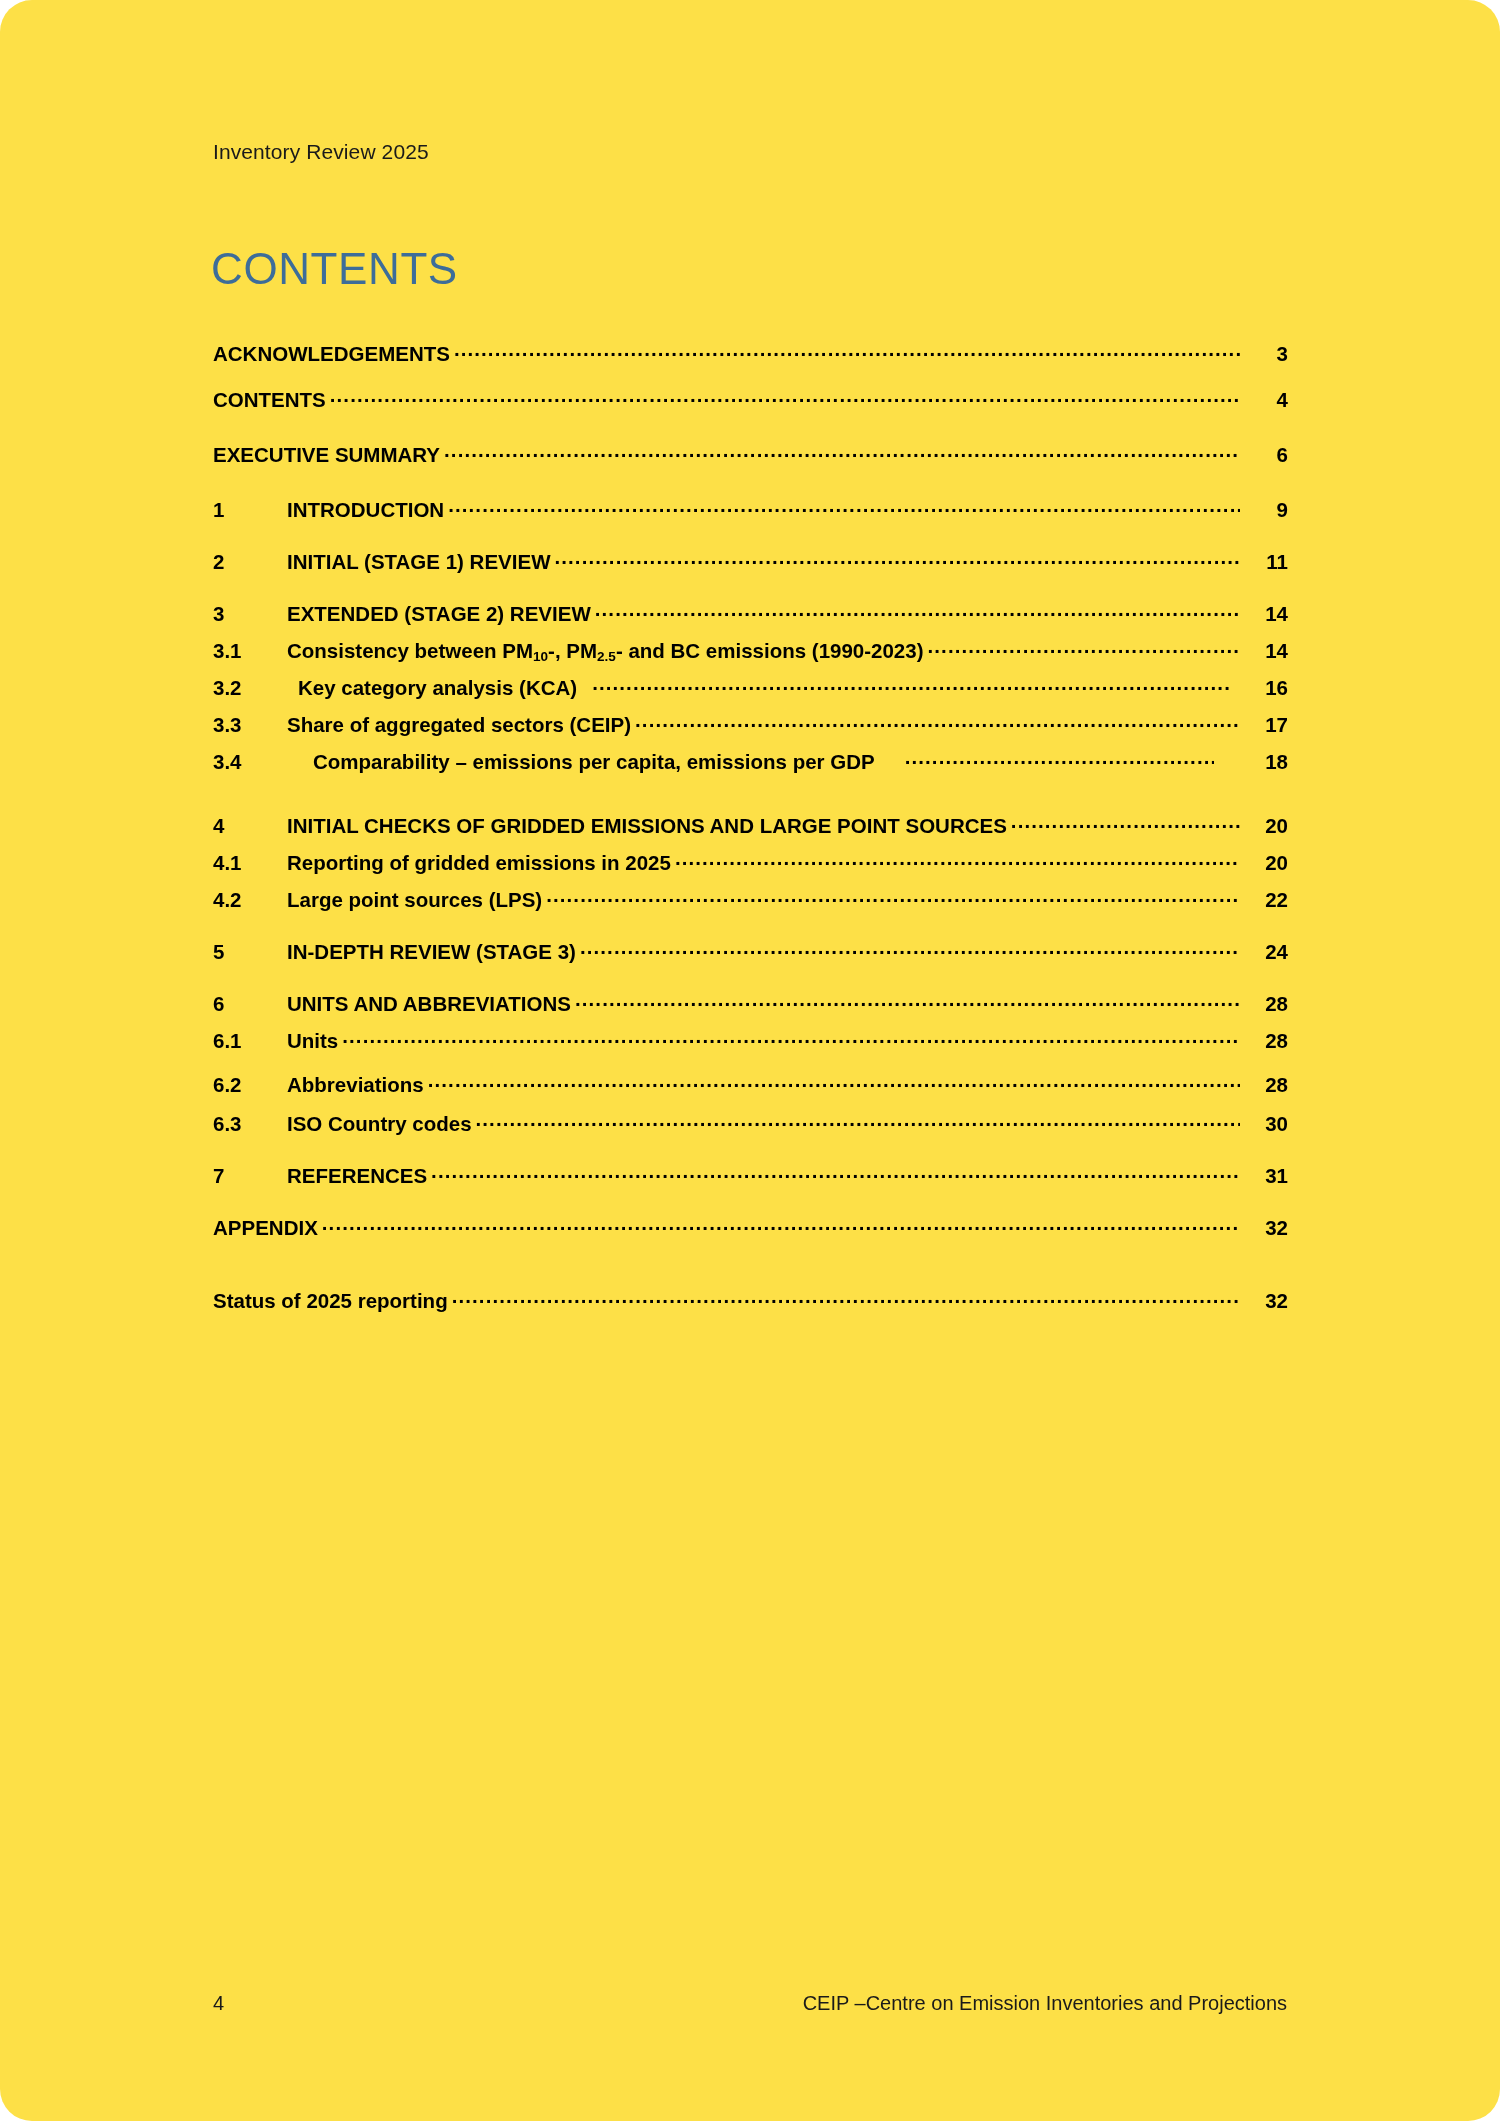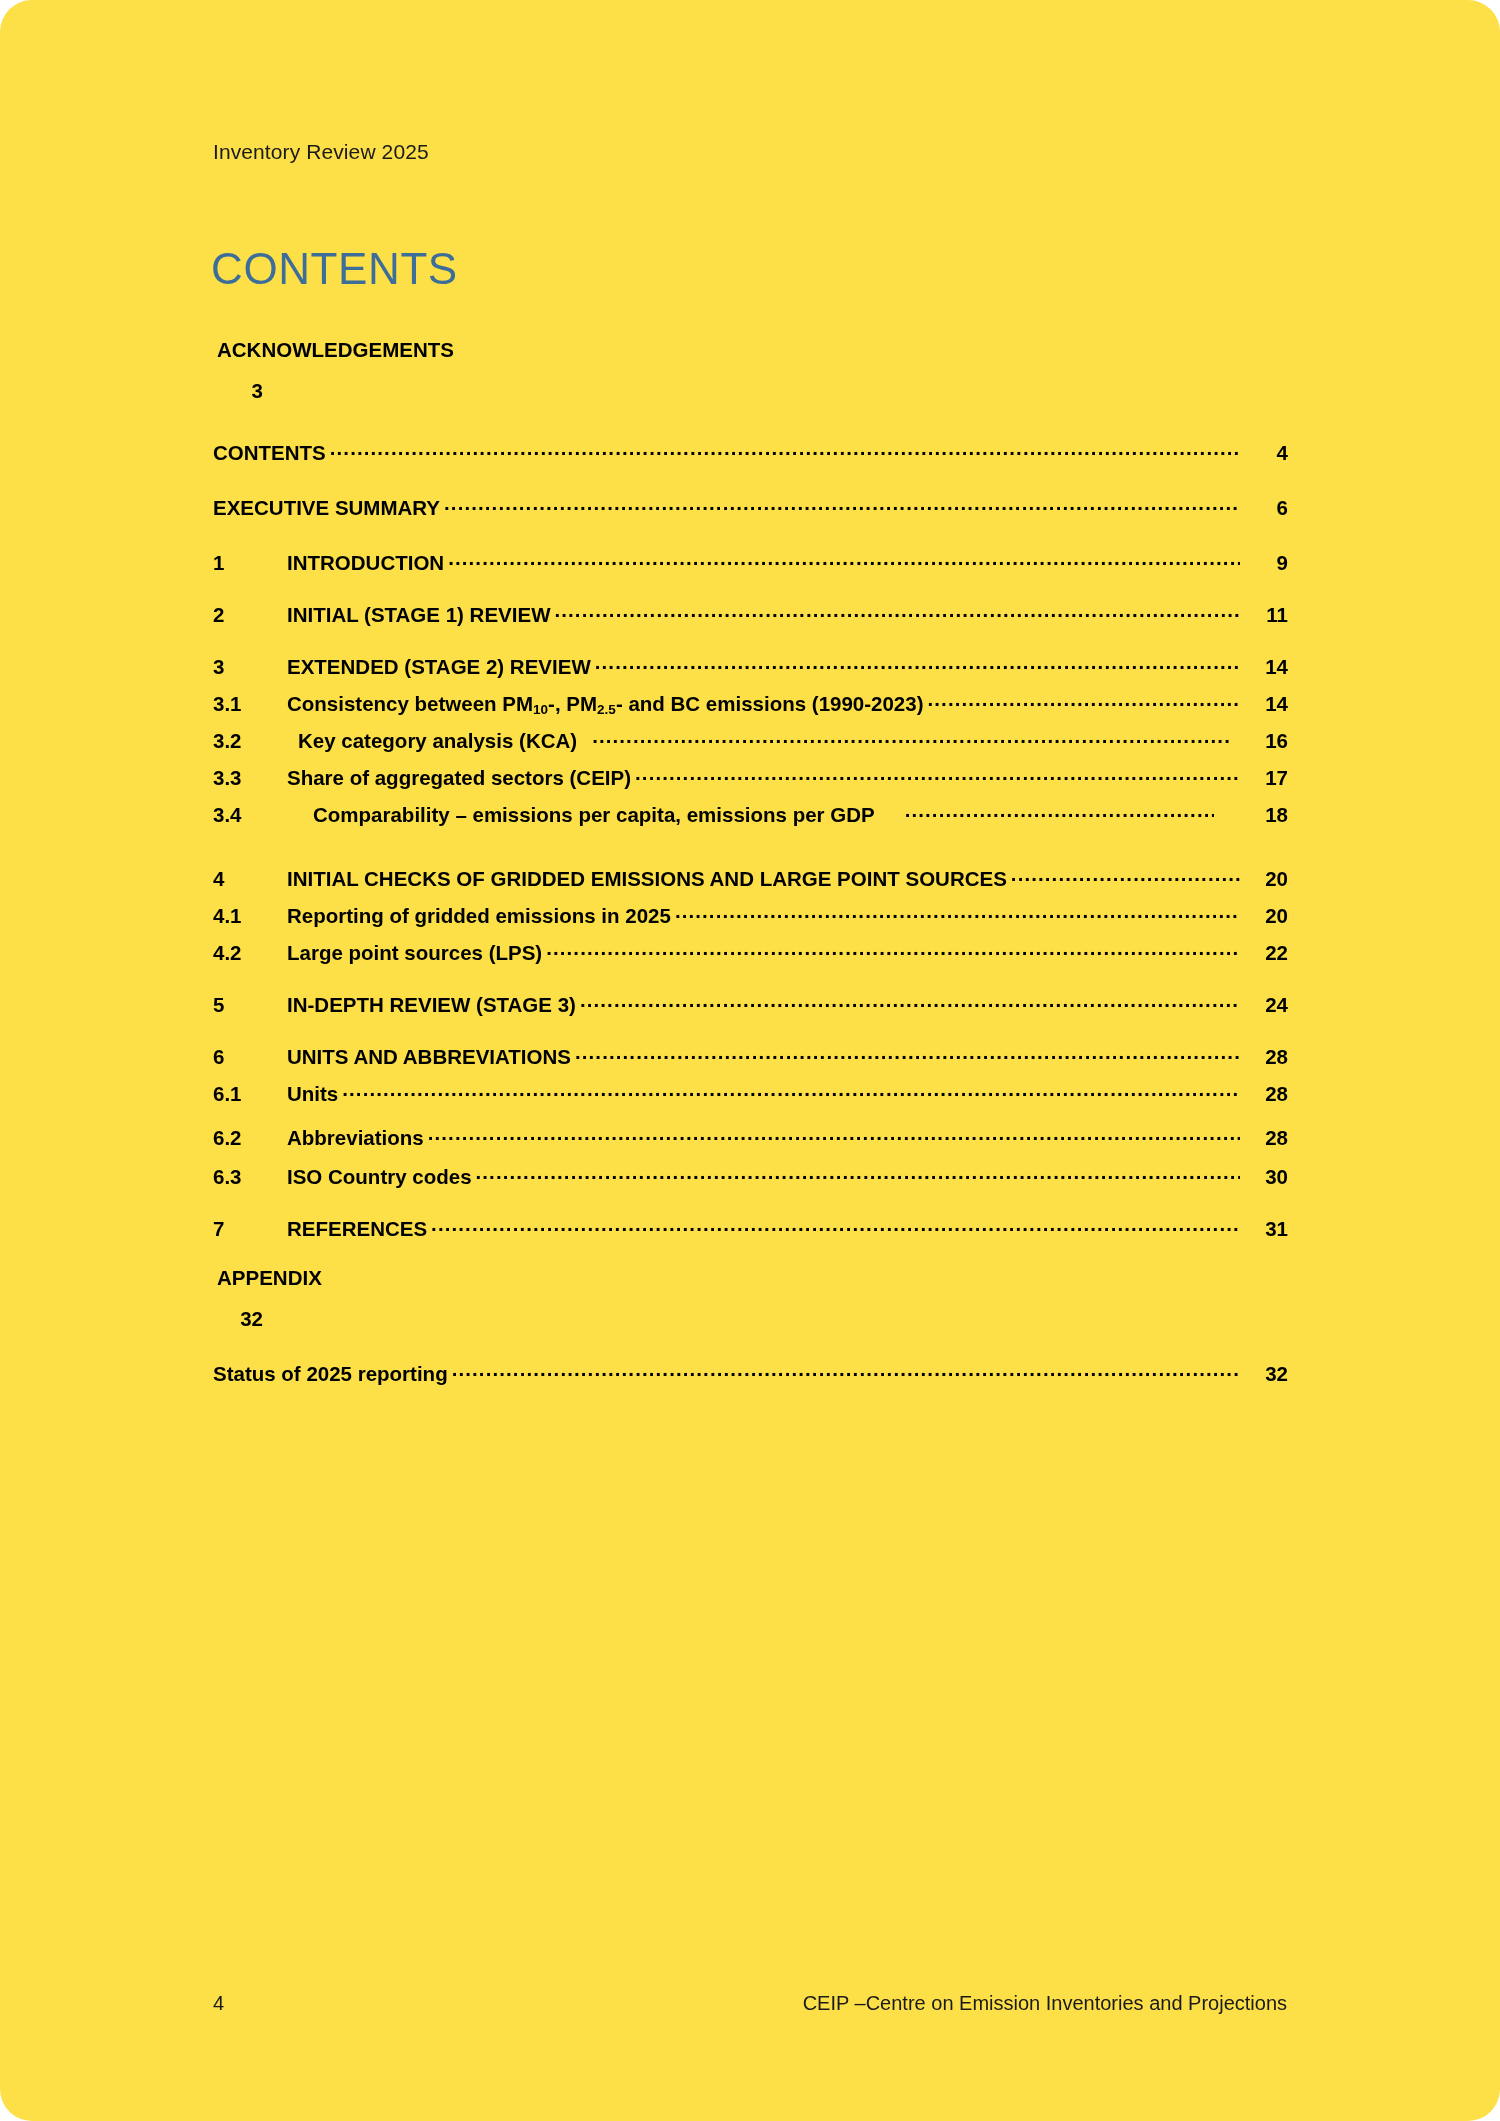--- a/index.html
+++ b/index.html
@@ -132,21 +132,21 @@
 </head>
 <body>
 
 <div class="page">
 
   <div class="running-head">Inventory Review 2025</div>
 
   <h1 class="doc-title" style="color: rgb(61, 109, 153);">CONTENTS</h1>
 
   <div class="toc" id="toc-list">
-      <div class="toc-row lvl0" style="margin-bottom: 38px; flex-direction: column;">
+      <div class="toc-row lvl0" style="margin-bottom: 22px;">
         <span class="toc-num empty"></span>
         <span class="toc-label">ACKNOWLEDGEMENTS</span>
         <span class="toc-leader"></span>
         <span class="toc-page">3</span>
       </div>
       <div class="toc-row lvl0" style="margin-bottom: 31px;">
         <span class="toc-num empty"></span>
         <span class="toc-label">CONTENTS</span>
         <span class="toc-leader"></span>
         <span class="toc-page">4</span>
@@ -246,21 +246,21 @@
         <span class="toc-label">ISO Country codes</span>
         <span class="toc-leader"></span>
         <span class="toc-page">30</span>
       </div>
       <div class="toc-row lvl1" style="margin-bottom: 28px;">
         <span class="toc-num">7</span>
         <span class="toc-label">REFERENCES</span>
         <span class="toc-leader"></span>
         <span class="toc-page">31</span>
       </div>
-      <div class="toc-row lvl0" style="margin-bottom: 31px; flex-direction: column;">
+      <div class="toc-row lvl0" style="margin-bottom: 49px;">
         <span class="toc-num empty"></span>
         <span class="toc-label">APPENDIX</span>
         <span class="toc-leader"></span>
         <span class="toc-page">32</span>
       </div>
       <div class="toc-row lvl0" style="margin-bottom: 31px;">
         <span class="toc-num empty"></span>
         <span class="toc-label">Status of 2025 reporting</span>
         <span class="toc-leader"></span>
         <span class="toc-page">32</span>

